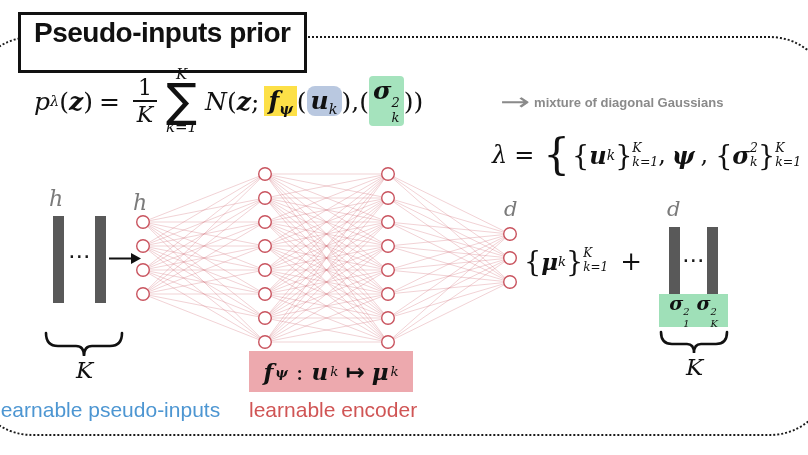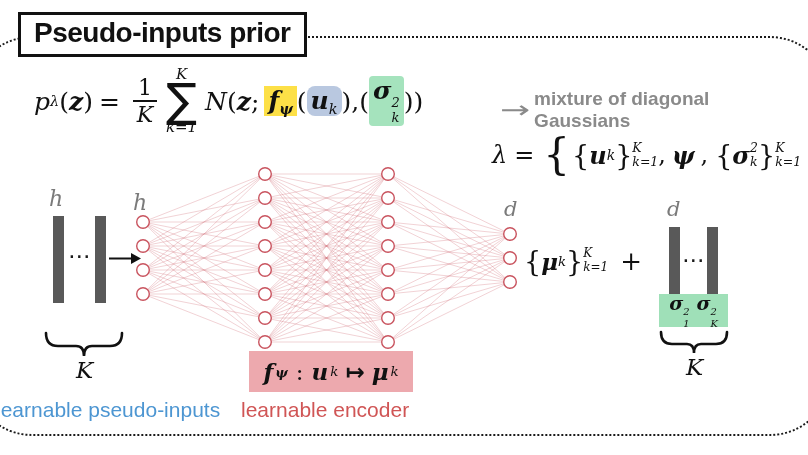--- a/index.html
+++ b/index.html
@@ -2,21 +2,21 @@
 <html><head>
 <meta charset="utf-8">
 <style>
   html,body{margin:0;padding:0;background:#fff;}
   #stage{position:relative;width:808px;height:455px;background:#ffffff;overflow:hidden;
          font-family:"Liberation Sans",sans-serif;color:#111;}
   .abs{position:absolute;}
   
   .dotted-frame{left:-30px;top:36px;width:858px;height:396px;border:2.5px dotted #1a1a1a;border-radius:62px;}
   
-  .title-box{left:18px;top:12px;background:#fff;border:3px solid #111;padding:2px 13px 5px;
+  .title-box{left:18px;top:12px;background:#fff;border:3px solid #111;padding:2px 13px 21px;
              font-size:28px;font-weight:bold;letter-spacing:-0.5px;}
   
   .math{font-family:"DejaVu Serif",serif;font-style:italic;}
   .up{font-style:normal;}
   .bm{font-weight:bold;}
   .sub{font-size:0.58em;vertical-align:-0.32em;}
   .ss{display:inline-flex;flex-direction:column;align-items:flex-start;font-size:0.52em;
       line-height:1.15;vertical-align:-0.55em;}
   .frac{display:inline-flex;flex-direction:column;align-items:center;font-size:0.88em;
         line-height:1.15;margin:0 7px;}
@@ -25,21 +25,21 @@
   .sum-top,.sum-bot{font-size:15px;font-family:"DejaVu Serif",serif;font-style:italic;}
   .sum-sym{font-size:46px;line-height:0.82;font-family:"DejaVu Sans",sans-serif;font-style:normal;}
   .hl{padding:0px 4px;}
   .hl-pink{background:#fde047;}
   .hl-blue{background:#b9c8e0;border-radius:8px;}
   .hl-green{background:#a5e3bd;border-radius:4px;}
   
   .formula-row{left:34px;top:61px;height:80px;display:flex;align-items:center;font-size:25px;}
   .annotation{left:505px;top:88px;display:flex;align-items:center;gap:9px;color:#8a8a8a;}
   .annotation .arr{font-family:"DejaVu Sans",sans-serif;font-size:24px;transform:scaleX(1.5);display:inline-block;}
-  .annotation .txt{font-size:19px;font-weight:bold;}
+  .annotation .txt{font-size:13px;font-weight:bold;}
   .lambda-row{left:492px;top:129px;height:52px;display:flex;align-items:center;font-size:24px;}
   .big-brace{font-size:42px;font-weight:normal;line-height:1;margin:0 2px;font-family:"DejaVu Serif",serif;}
   .in-brace{font-size:27px;line-height:1;font-family:"DejaVu Serif",serif;}
   
   .dim{font-family:"DejaVu Serif",serif;font-style:italic;font-size:22px;color:#7a7a7a;}
   
   .bar{width:11px;background:#595959;}
   .dots{font-family:"DejaVu Sans",sans-serif;font-size:23px;color:#1a1a1a;}
   
   .u-box{left:42px;top:303px;width:84px;height:25px;background:#c2cfe4;display:flex;
@@ -50,21 +50,21 @@
   
   .encoder-box{left:249px;top:351px;width:164px;height:41px;background:#eda9ae;display:flex;
                align-items:center;justify-content:center;font-size:23px;gap:2px;}
   .mapsto{font-family:"DejaVu Sans",sans-serif;font-style:normal;font-weight:bold;margin:0 5px;}
   
   .mu-expr{left:524px;top:240px;height:42px;display:flex;align-items:center;font-size:23px;}
   .plus{font-size:26px;margin-left:12px;font-family:"DejaVu Serif",serif;}
   
   .caption{top:398px;font-size:21px;}
   .cap-blue{left:-4px;color:#4d96d2;}
-  .cap-red{left:241px;color:#d05555;}
+  .cap-red{left:249px;color:#d05555;}
   .cap-green{left:602px;color:#55c07d;}
   svg{display:block;}
 </style>
 </head>
 <body>
 
 <div id="stage">
 
   <div class="abs dotted-frame"></div>
 

